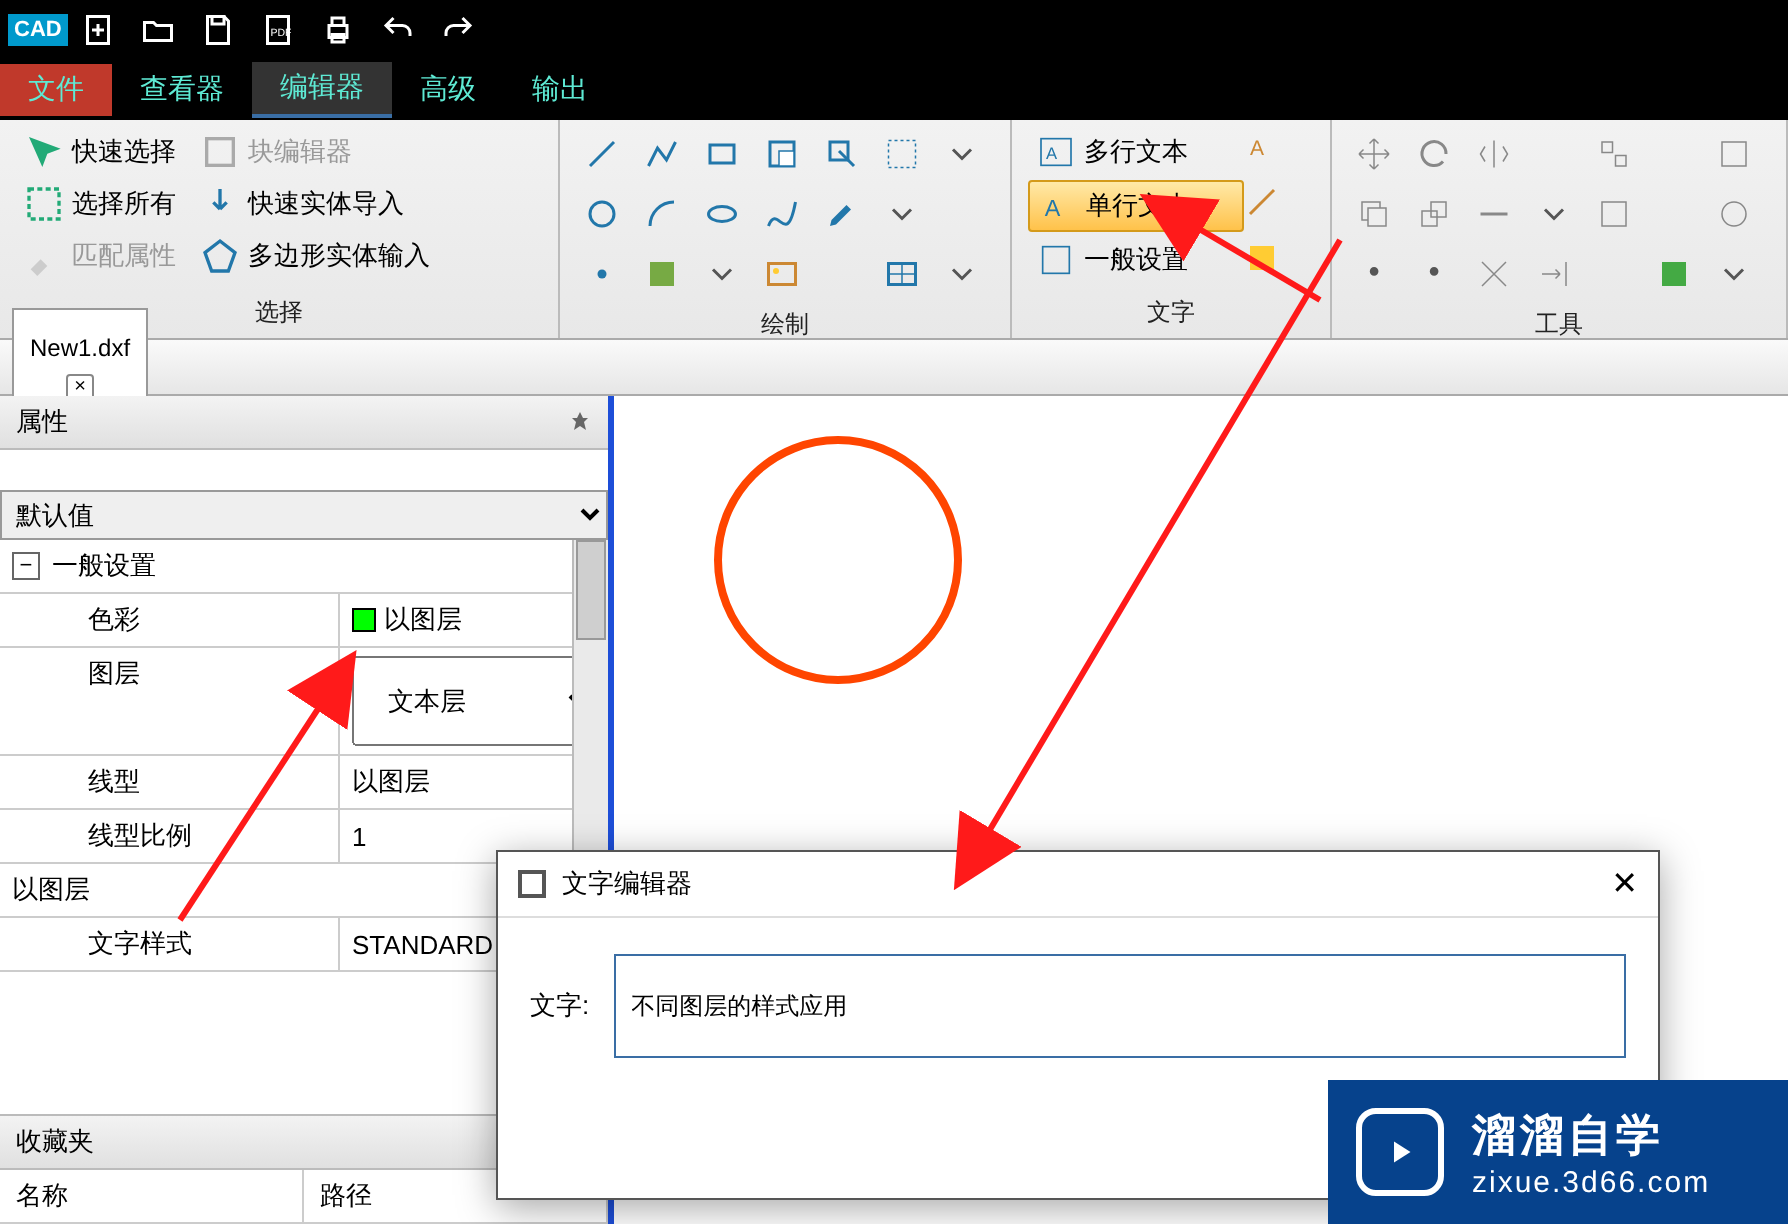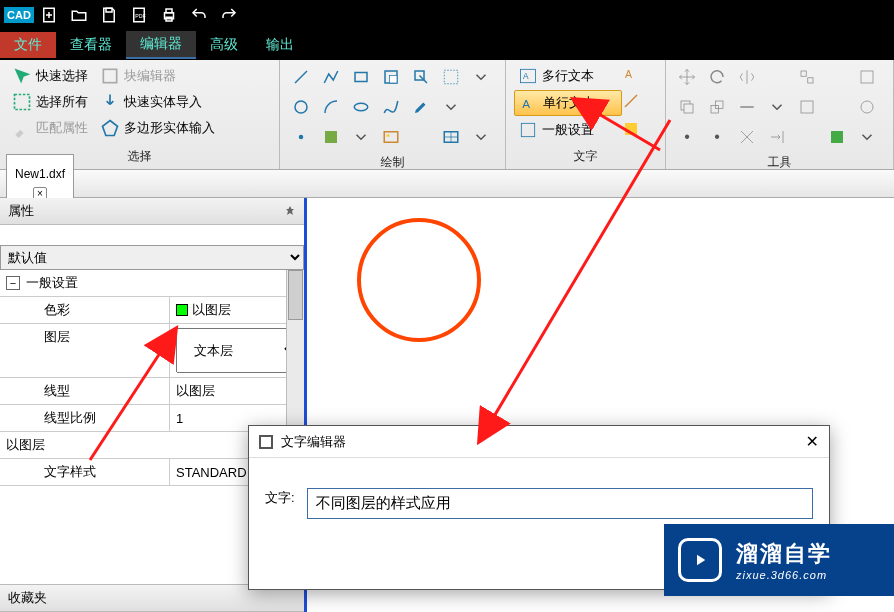--- a/index.html
+++ b/index.html
@@ -56,32 +56,32 @@
 .scroll-thumb { position: absolute; top: 0; left: 1px; right: 1px; height: 50px; background: #cfcfcf; border: 1px solid #999; }
 
 .canvas-area { flex: 1; background: #fff; position: relative; }
 .red-circle { position: absolute; left: 50px; top: 20px; width: 124px; height: 124px; border: 4px solid #ff4500; border-radius: 50%; }
 
 .dialog { position: absolute; left: 248px; top: 425px; width: 582px; background: #fff; border: 1px solid #555; box-shadow: 0 4px 18px rgba(0,0,0,0.35); }
 .dialog-title { display: flex; align-items: center; padding: 6px 10px; font-size: 13px; border-bottom: 1px solid #ddd; }
 .dialog-title .sq { width: 14px; height: 14px; border: 2px solid #555; margin-right: 8px; }
 .dialog-title .dclose { margin-left: auto; font-size: 16px; cursor: pointer; }
 .dialog-body { padding: 18px 16px 28px; display: flex; align-items: center; gap: 12px; font-size: 13px; }
-.dialog-body input { flex: 1; padding: 6px 8px; font-size: 15px; border: 1px solid #3a6ea5; margin-top: 12px; }
+.dialog-body input { flex: 1; padding: 18px 8px; font-size: 12px; border: 1px solid #3a6ea5; }
 .dialog-footer { display: flex; justify-content: flex-end; gap: 10px; padding: 0 16px 14px; }
 .dialog-footer button { padding: 4px 30px; font-size: 13px; border: 1px solid #888; background: #f1f1f1; }
 .dialog-footer button.primary { border: 1px solid #2a77c9; }
 
 .arrow { position: absolute; pointer-events: none; }
-.watermark { position: absolute; right: 0; bottom: 16px; width: 230px; height: 72px; background: #06428c; color: #fff; display: flex; align-items: center; gap: 14px; padding: 0 14px; }
+.watermark { position: absolute; right: 0; bottom: 0; width: 230px; height: 72px; background: #06428c; color: #fff; display: flex; align-items: center; gap: 14px; padding: 0 14px; }
 .watermark .play { width: 44px; height: 44px; border: 3px solid #fff; border-radius: 10px; display: flex; align-items: center; justify-content: center; }
 .watermark .play svg { width: 18px; height: 18px; fill: #fff; }
 .watermark .txt { display: flex; flex-direction: column; }
 .watermark .big { font-size: 22px; font-weight: bold; letter-spacing: 2px; }
-.watermark .small { font-size: 11px; letter-spacing: 1px; font-style: italic; }
+.watermark .small { font-size: 15px; letter-spacing: 1px; }
 </style>
 </head>
 <body>
 
 <div class="titlebar">
   <span class="cad-logo">CAD</span>
   <div class="icon-btn">
       <svg viewBox="0 0 24 24" stroke="#fff" fill="none" stroke-width="2">
         <rect x="5" y="3" width="14" height="18"></rect>
         <line x1="12" y1="8" x2="12" y2="16"></line>
@@ -472,20 +472,24 @@
       </div>
       <div class="prop-row">
         <div class="cell-a">文字样式</div>
         <div class="cell-b">STANDARD</div>
       </div>
       <div class="scroll-track">
           <div class="scroll-thumb"></div>
         </div>
     </div>
     <div class="fav-header">收藏夹</div>
+    <div class="fav-cols">
+      <div class="c">名称</div>
+      <div class="c">路径</div>
+    </div>
   </div>
 
   <div class="canvas-area">
     <div class="red-circle"></div>
   </div>
 </div>
 
 <div class="dialog">
   <div class="dialog-title">
     <span class="sq"></span>

